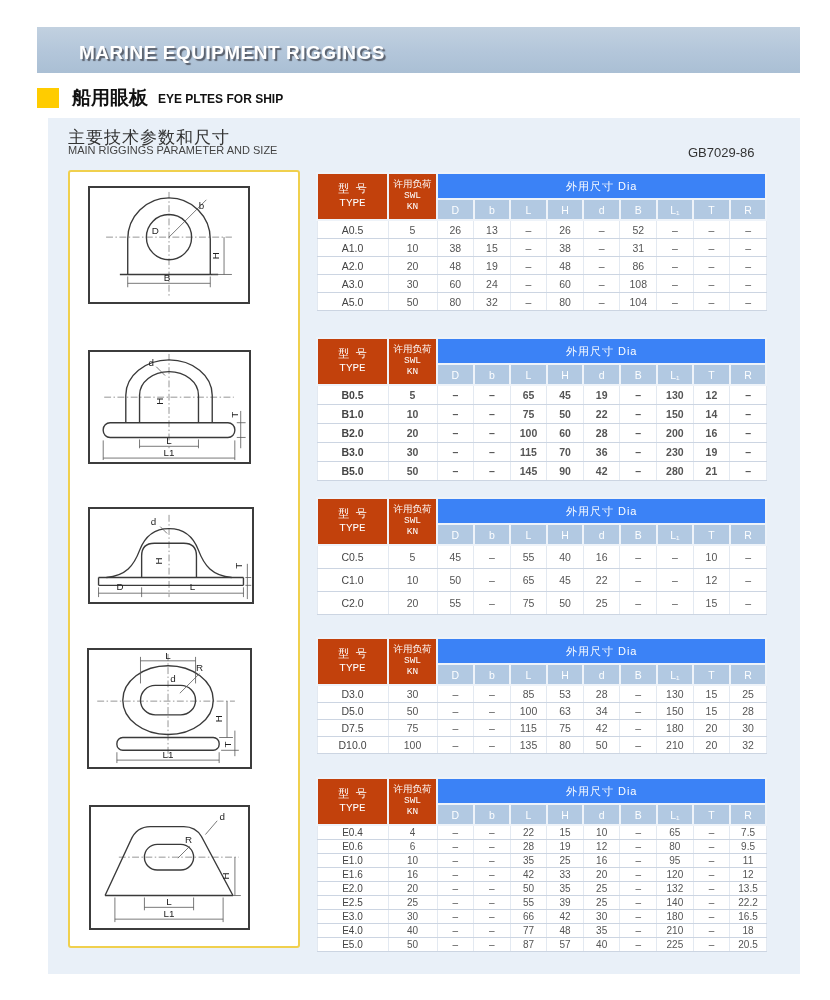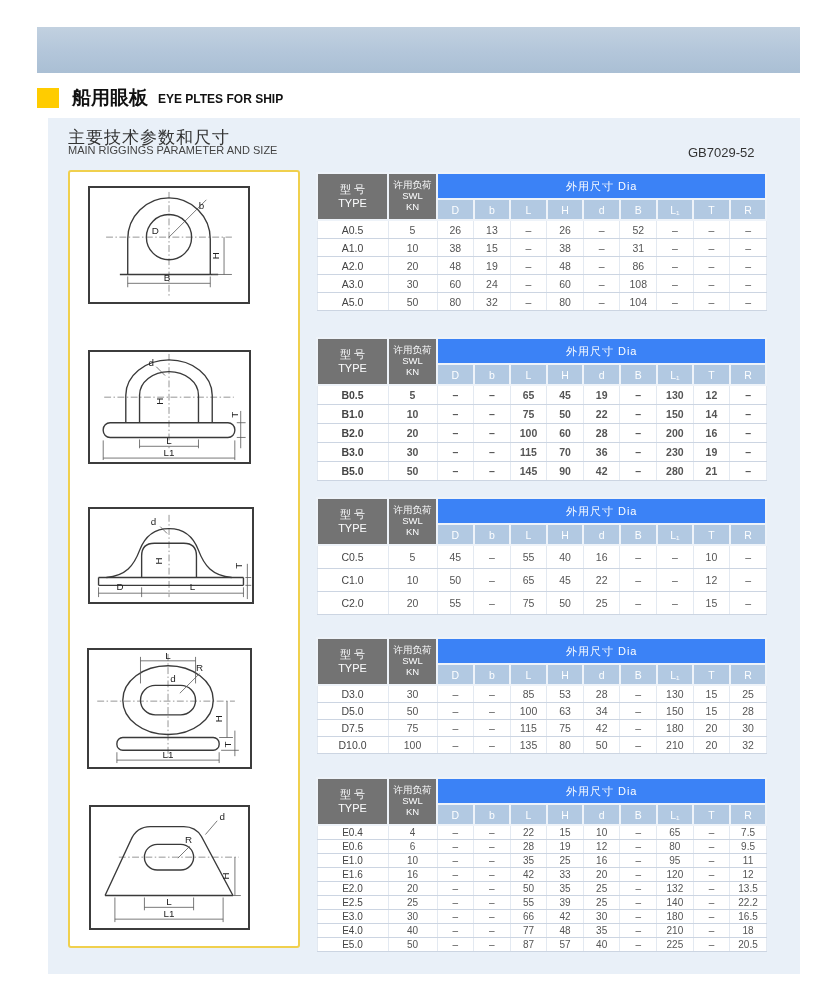--- a/index.html
+++ b/index.html
@@ -48,49 +48,50 @@
   .d-cl{fill:none;stroke:#666;stroke-width:.7;stroke-dasharray:7 2.5 1.5 2.5;}
   .d-txt{font-size:10px;fill:#222;font-family:"Liberation Sans",sans-serif;text-anchor:middle;}
   
   .spec-table{
     position:absolute;left:268px;width:450px;border-collapse:collapse;table-layout:fixed;
   }
   #table-a{top:54px;} #table-b{top:219px;} #table-c{top:379px;} #table-d{top:519px;} #table-e{top:659px;}
   .spec-table th{
     padding:0;font-weight:normal;color:#fdfeff;border:2px solid #eef3f9;text-align:center;
   }
-  .th-merge{background:#737373;font-size:11px;line-height:1.25;}
+  .th-merge{background:#c2410c;font-size:11px;line-height:1.25;font-family:Liberation Mono, monospace;}
   .th-swl{font-size:9.5px;line-height:1.15;}
   .th-group{background:#3b82f6;height:24px;font-size:11px;letter-spacing:1px;}
   .th-dim{background:#b2c9e2;height:19px;font-size:10.5px;}
   .spec-table td{
     background:#ffffff;border-top:1px solid #ccd5e2;border-bottom:1px solid #ccd5e2;
     border-left:1px solid #e3e9f1;border-right:1px solid #e3e9f1;
     font-size:10.5px;color:#555;text-align:center;padding:0;overflow:hidden;
   }
   .spec-table td.c-type{color:#444;}
   .rh-a td{height:17px;} .rh-b td{height:18px;font-weight:bold;} .rh-c td{height:22px;}
   .rh-d td{height:16px;} .rh-e td{height:13px;font-size:10px;}
 </style>
 </head>
 <body>
 
 <div class="banner">
+  <span class="banner-en">MARINE EQUIPMENT RIGGINGS</span>
 </div>
 
 <div class="section">
   <span class="bullet"></span>
   <span class="section-zh">船用眼板</span>
   <span class="section-en">EYE PLTES FOR SHIP</span>
 </div>
 
 <div class="content">
   <div class="subtitle-zh">主要技术参数和尺寸</div>
   <div class="subtitle-en">MAIN RIGGINGS PARAMETER AND SIZE</div>
-  <div class="standard">GB7029-52</div>
+  <div class="standard">GB7029-86</div>
 
   <div class="diagram-panel">
 
     <div class="dbox" id="dbox1">
       <svg viewBox="0 0 160 116">
         <line class="d-cl" x1="16" y1="50" x2="144" y2="50"></line>
         <line class="d-cl" x1="80" y1="4" x2="80" y2="110"></line>
         <path class="d-shape" d="M38,88 L38,52 A42,42 0 0 1 122,52 L122,88"></path>
         <line class="d-shape" x1="30" y1="88" x2="130" y2="88"></line>
         <circle class="d-shape" cx="80" cy="50" r="23"></circle>

